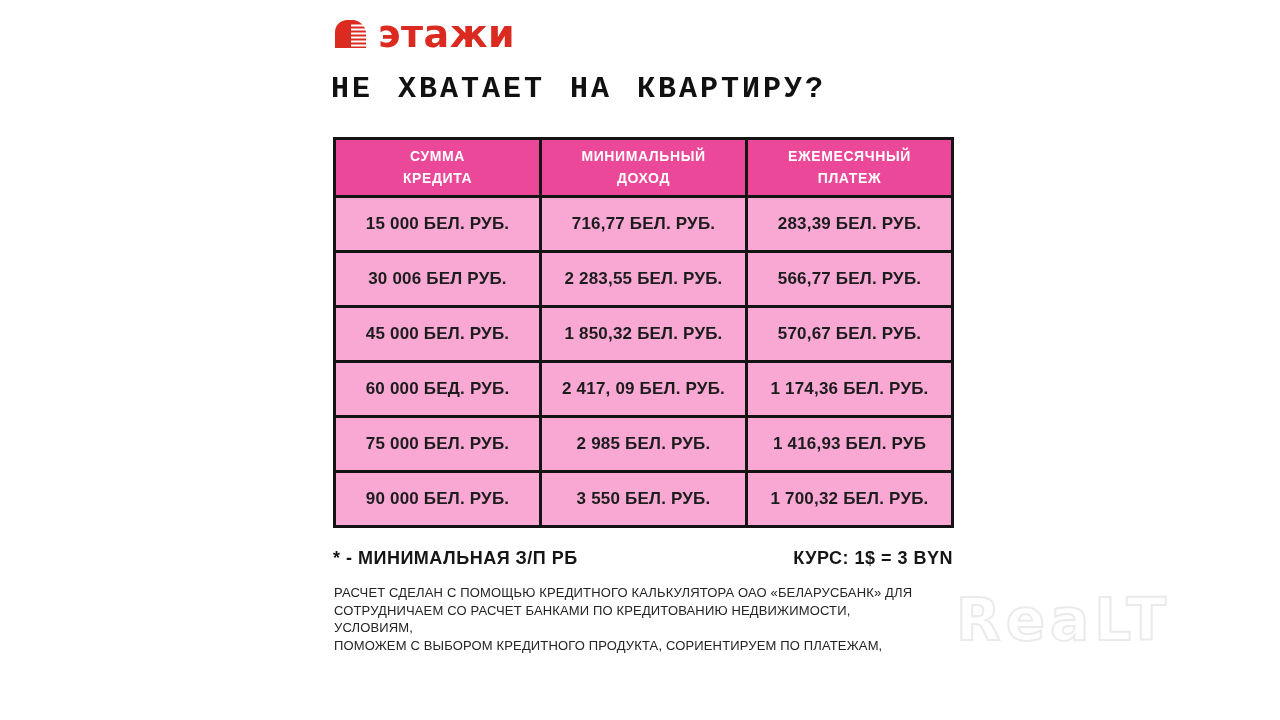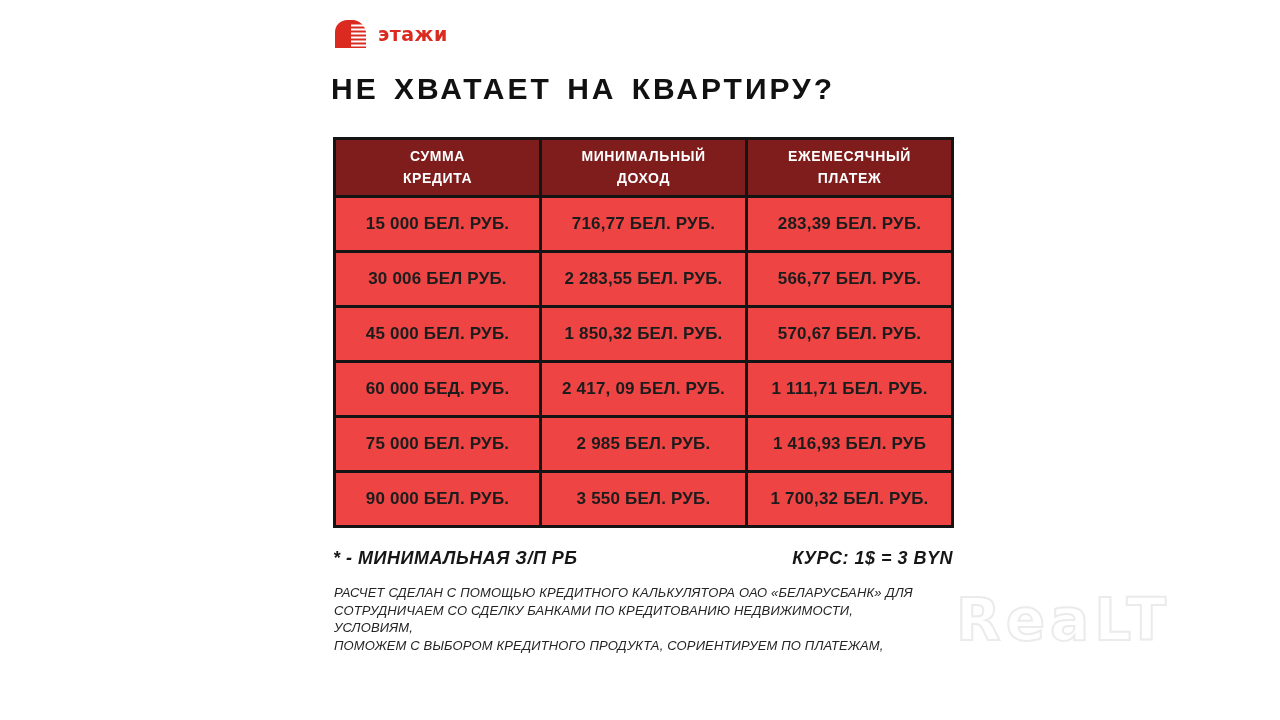--- a/index.html
+++ b/index.html
@@ -13,82 +13,81 @@
   }
 
   
   .logo {
     position: absolute; left: 333px; top: 17px;
     display: flex; align-items: center; gap: 9px;
     height: 34px;
   }
   .logo-text {
     font-family: "DejaVu Sans", sans-serif;
-    font-size: 19px; font-weight: bold;
+    font-size: 38px; font-weight: bold;
     color: #DB2A20; letter-spacing: 0.5px;
     line-height: 1;
   }
 
   
   .title {
     position: absolute; left: 331px; top: 72px;
     width: 640px;
-    font-family: Liberation Sans, sans-serif;
+    font-family: Liberation Mono, monospace;
     font-size: 30px; font-weight: bold;
     letter-spacing: 3px; word-spacing: 4px;
     color: #111111;
     white-space: nowrap;
   }
 
   
   .loan-table {
     position: absolute; left: 333px; top: 137px;
     border-collapse: collapse;
     table-layout: fixed;
   }
   .loan-table th, .loan-table td {
     border: 3px solid #141414;
     width: 206px;
     text-align: center;
     vertical-align: middle;
   }
   .loan-table th {
     height: 58px;
-    background: #7f1d1d;
+    background: #ec4899;
     color: #ffffff;
     font-size: 14px; font-weight: bold;
     letter-spacing: 0.6px;
     line-height: 1.55;
   }
   .loan-table th span { display: block; }
   .loan-table td {
     height: 55px;
-    background: #ef4444;
+    background: #f9a8d4;
     color: #1c1c1c;
     font-size: 17px; font-weight: 600;
     letter-spacing: 0.2px;
   }
 
   
   .footnote-row {
     position: absolute; left: 333px; top: 548px;
     width: 620px;
     display: flex; justify-content: space-between; align-items: flex-end;
     font-size: 18px; font-weight: bold;
-    letter-spacing: 0.5px; color: #161616; font-style: italic;
+    letter-spacing: 0.5px; color: #161616;
   }
 
   
   .disclaimer {
     position: absolute; left: 334px; top: 584px;
     width: 650px;
     font-size: 13px; line-height: 17.6px;
     color: #242424; letter-spacing: 0.15px;
     font-weight: 500;
-    font-style: italic;
   }
 
   
   .watermark {
     position: absolute; left: 956px; top: 586px;
     font-family: "DejaVu Sans", sans-serif;
     font-size: 58px; font-weight: bold;
     letter-spacing: 5px;
     color: #ffffff;
     -webkit-text-stroke: 2px #ebebeb;
@@ -144,21 +143,21 @@
       <td>566,77 БЕЛ. РУБ.</td>
     </tr>
     <tr>
       <td>45 000 БЕЛ. РУБ.</td>
       <td>1 850,32 БЕЛ. РУБ.</td>
       <td>570,67 БЕЛ. РУБ.</td>
     </tr>
     <tr>
       <td>60 000 БЕД. РУБ.</td>
       <td>2 417, 09 БЕЛ. РУБ.</td>
-      <td>1 111,71 БЕЛ. РУБ.</td>
+      <td>1 174,36 БЕЛ. РУБ.</td>
     </tr>
     <tr>
       <td>75 000 БЕЛ. РУБ.</td>
       <td>2 985 БЕЛ. РУБ.</td>
       <td>1 416,93 БЕЛ. РУБ</td>
     </tr>
     <tr>
       <td>90 000 БЕЛ. РУБ.</td>
       <td>3 550 БЕЛ. РУБ.</td>
       <td>1 700,32 БЕЛ. РУБ.</td>
@@ -166,18 +165,18 @@
   </tbody>
 </table>
 
 <div class="footnote-row">
   <div>* - МИНИМАЛЬНАЯ З/П РБ</div>
   <div>КУРС: 1$ = 3 BYN</div>
 </div>
 
 <div class="disclaimer">
   <div>РАСЧЕТ СДЕЛАН С ПОМОЩЬЮ КРЕДИТНОГО КАЛЬКУЛЯТОРА ОАО «БЕЛАРУСБАНК» ДЛЯ</div>
-  <div>СОТРУДНИЧАЕМ СО СДЕЛКУ БАНКАМИ ПО КРЕДИТОВАНИЮ НЕДВИЖИМОСТИ,</div>
+  <div>СОТРУДНИЧАЕМ СО РАСЧЕТ БАНКАМИ ПО КРЕДИТОВАНИЮ НЕДВИЖИМОСТИ,</div>
   <div>УСЛОВИЯМ,</div>
   <div>ПОМОЖЕМ С ВЫБОРОМ КРЕДИТНОГО ПРОДУКТА, СОРИЕНТИРУЕМ ПО ПЛАТЕЖАМ,</div>
 </div>
 
 <div class="watermark">ReaLT</div>
 
 </body></html>

